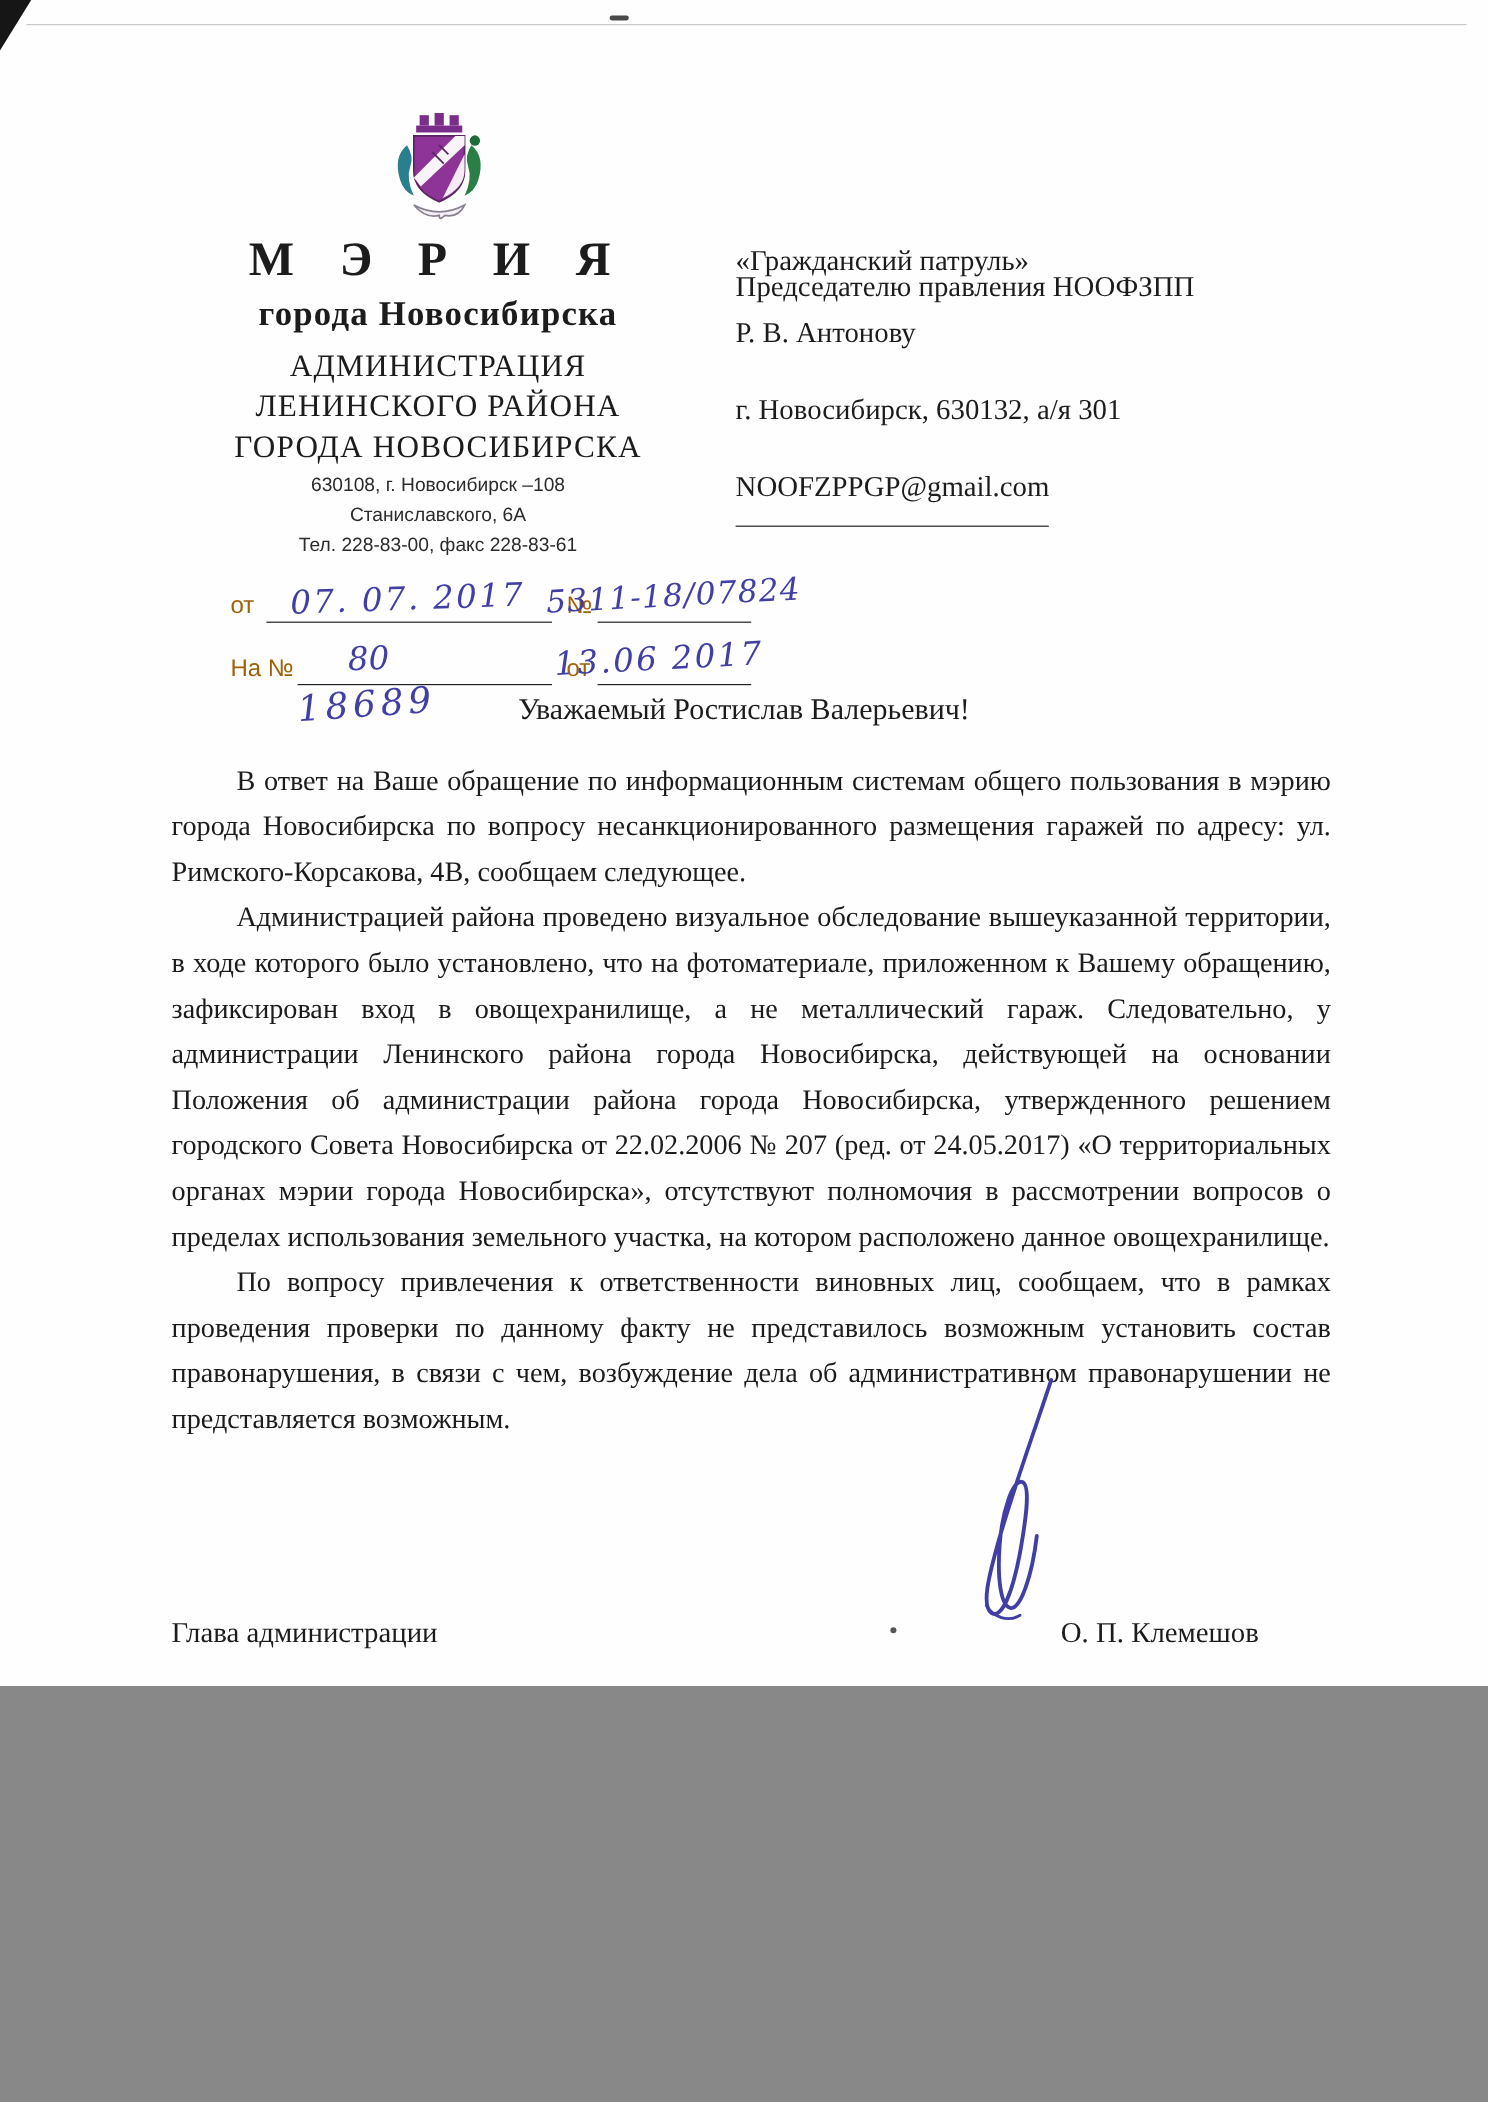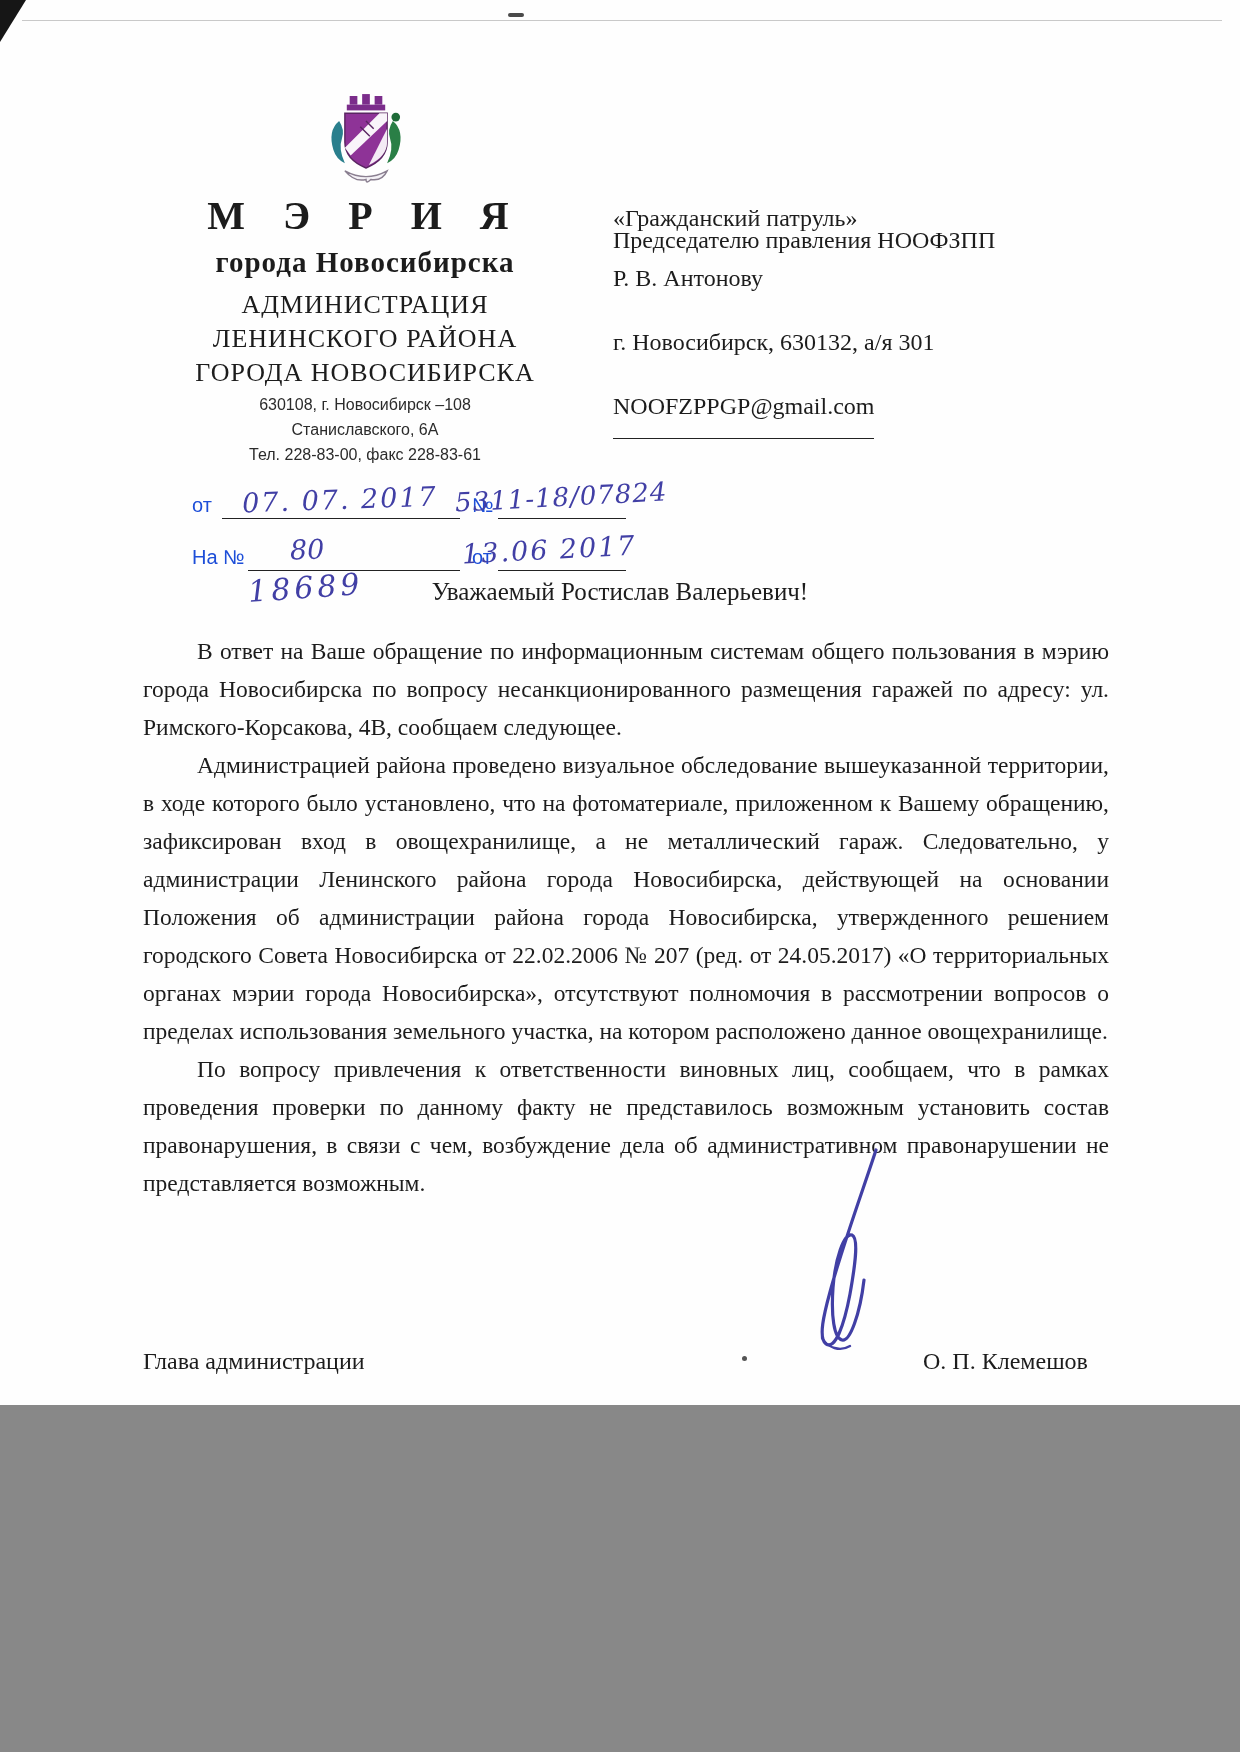--- a/index.html
+++ b/index.html
@@ -38,21 +38,21 @@
   }
   .dept{position:absolute;left:120px;width:490px;text-align:center;
     font-size:26px;letter-spacing:1px;}
   .dept1{top:290px;} .dept2{top:324px;} .dept3{top:358px;}
   .addr{position:absolute;left:120px;width:490px;text-align:center;
     font-family:"Liberation Sans", sans-serif;font-size:16px;color:#2b2b2b;}
   .addr1{top:396px;} .addr2{top:421px;} .addr3{top:446px;}
   
   .ref-label{
     position:absolute;font-family:"Liberation Sans", sans-serif;
-    font-size:20px;color:#1d4ed8;
+    font-size:20px;color:#a16207;
   }
   .ref-line{position:absolute;height:1px;background:#222;}
   .hand{
     position:absolute;color:#413fa5;
     font-family:"DejaVu Serif", serif;font-style:italic;
     white-space:nowrap;
   }
   .hw-date1{left:242px;top:484px;font-size:27px;transform:rotate(-2deg);letter-spacing:2px;}
   .hw-num1{left:455px;top:482px;font-size:26px;transform:rotate(-3deg);letter-spacing:1px;}
   .hw-num2{left:290px;top:534px;font-size:27px;transform:rotate(-2deg);}
@@ -70,21 +70,21 @@
     position:absolute;left:140px;top:578px;width:960px;
     text-align:center;font-size:25px;
   }
   .body-text{
     position:absolute;left:143px;top:632px;width:966px;
     font-size:23.5px;line-height:38px;text-align:justify;
   }
   .body-text p{margin:0;text-indent:54px;}
   
   .sig-title{position:absolute;left:143px;top:1348px;font-size:24px;}
-  .sig-name{position:absolute;left:884px;top:1348px;font-size:24px;margin-left:39px;}
+  .sig-name{position:absolute;left:884px;top:1348px;font-size:24px;}
   .sig-scribble{position:absolute;left:798px;top:1142px;width:92px;height:230px;}
   .sig-dot{position:absolute;left:742px;top:1356px;width:5px;height:5px;background:#555;border-radius:50%;}
   
   .footer-exec{position:absolute;left:143px;top:1452px;font-size:20px;}
   .footer-phone{position:absolute;left:143px;top:1482px;font-size:20px;}
 </style>
 </head>
 <body>
 
 <div class="page">

